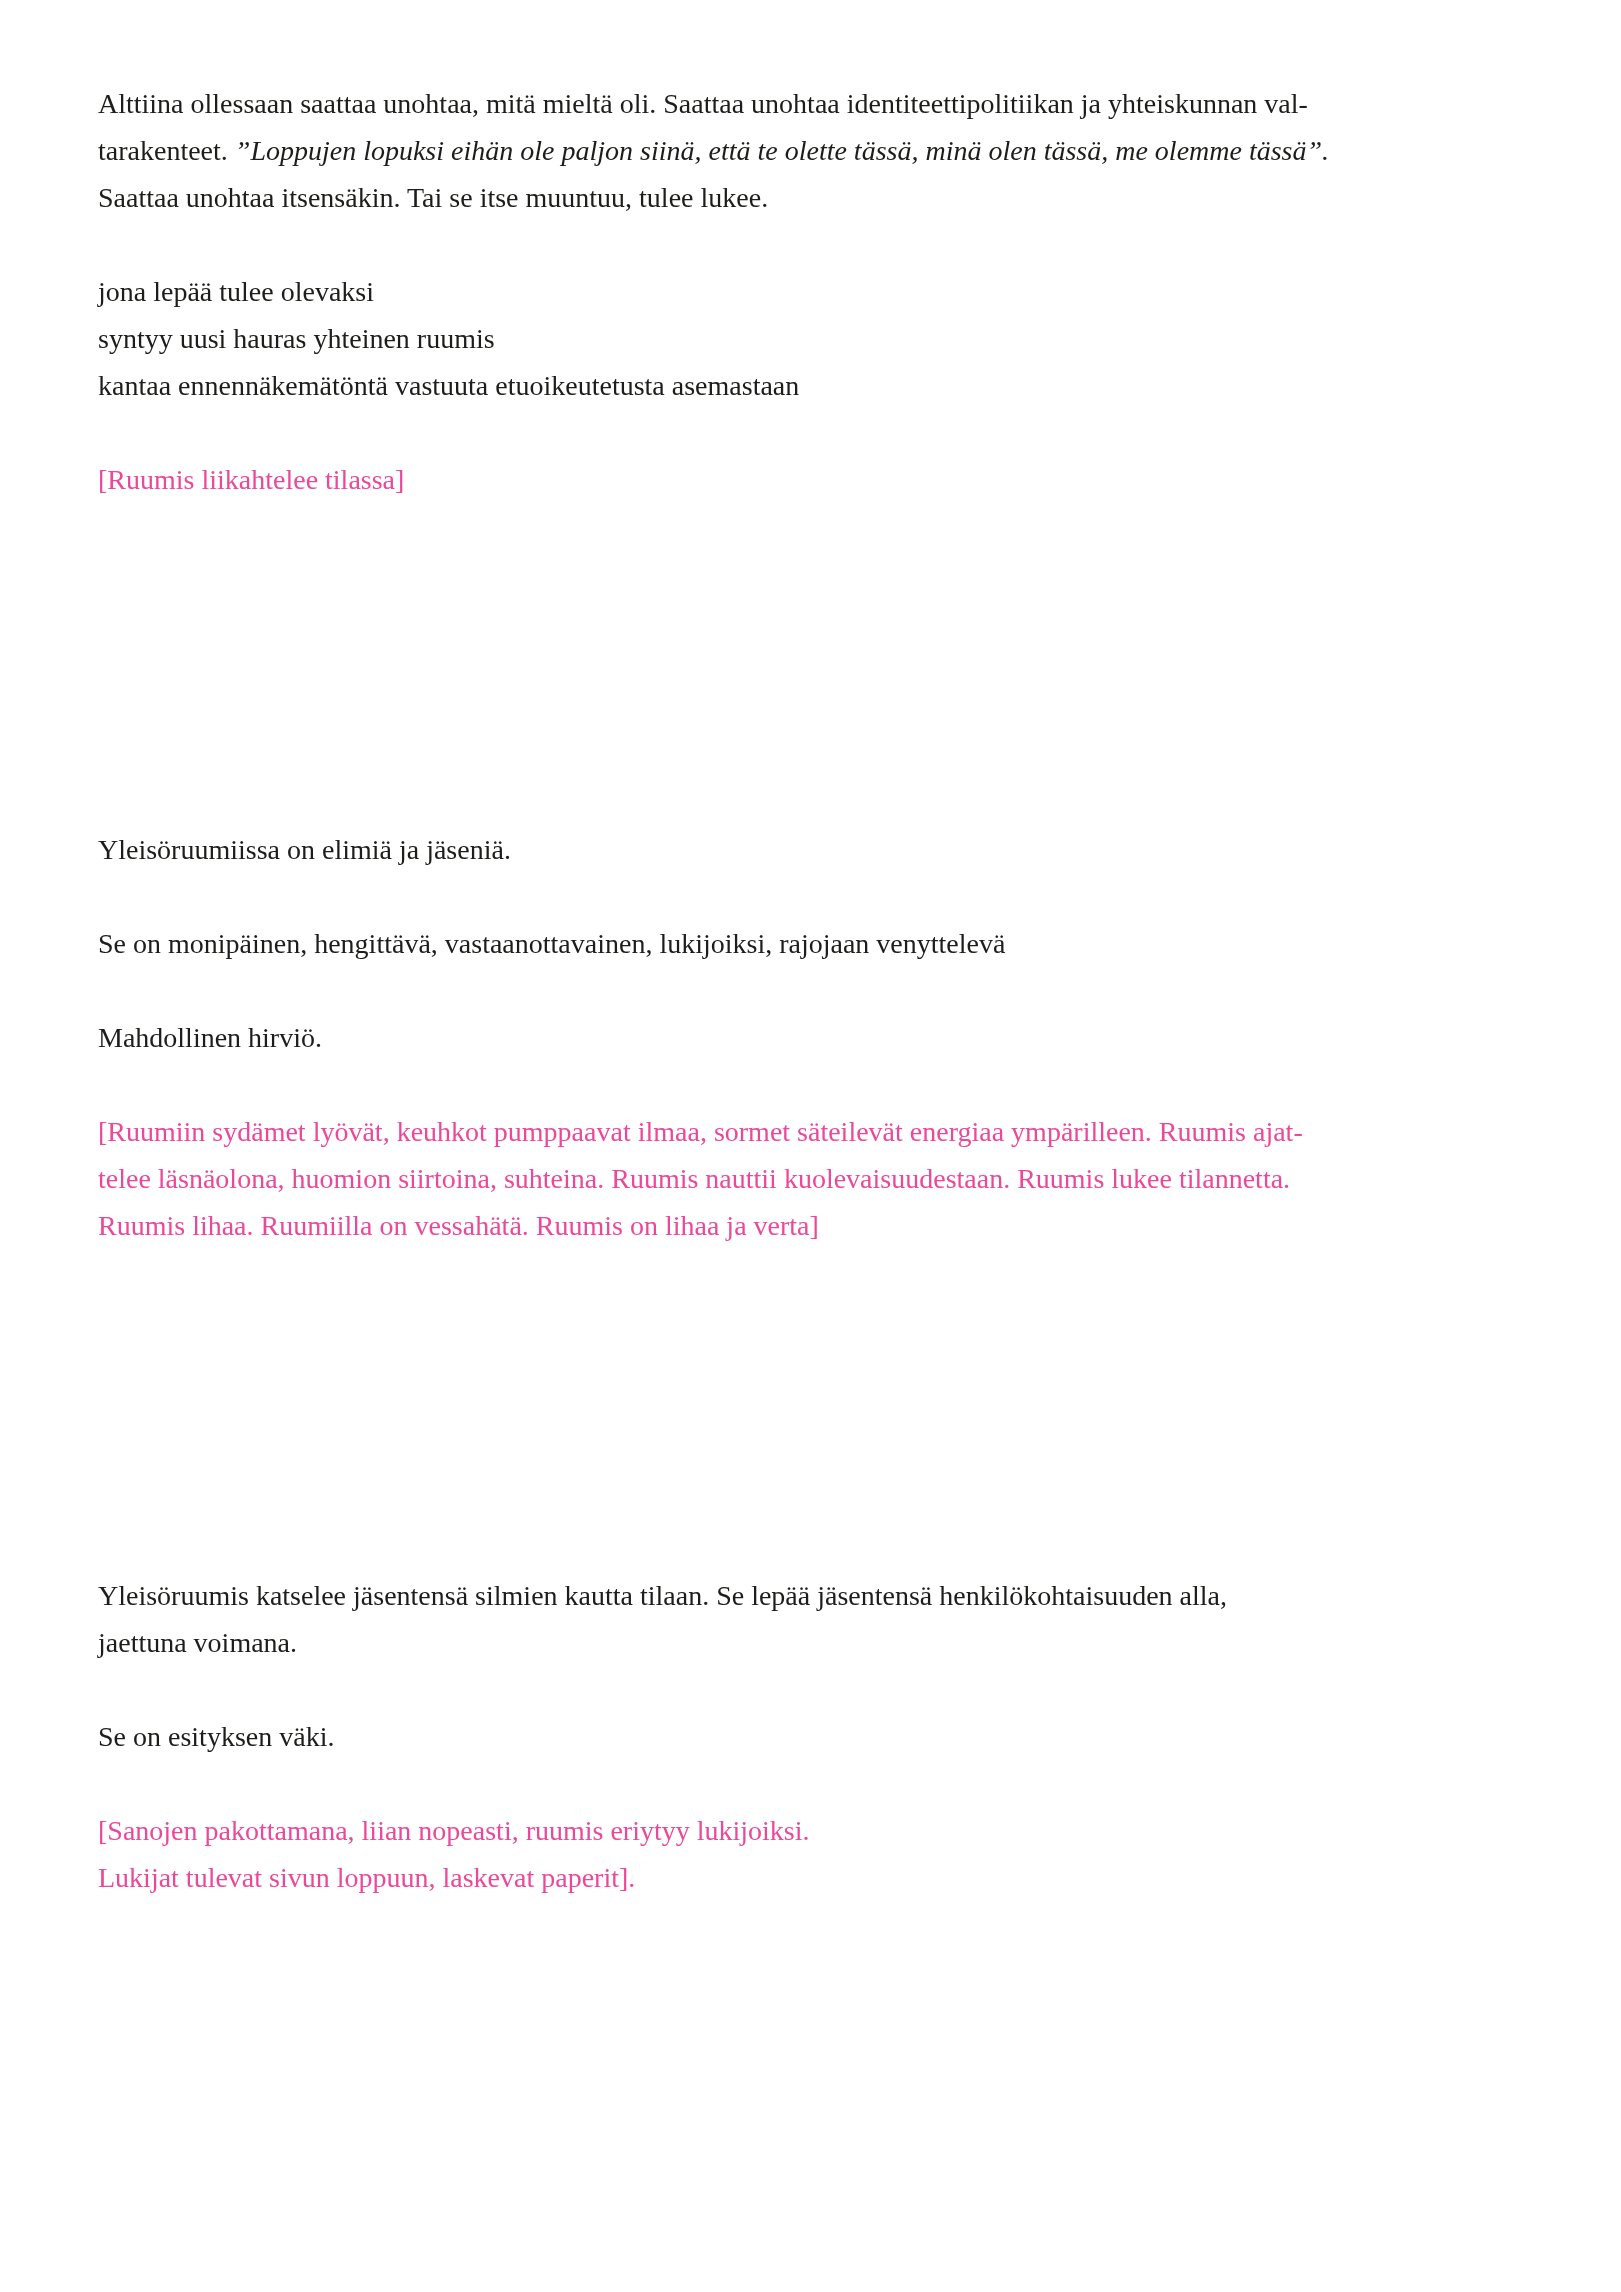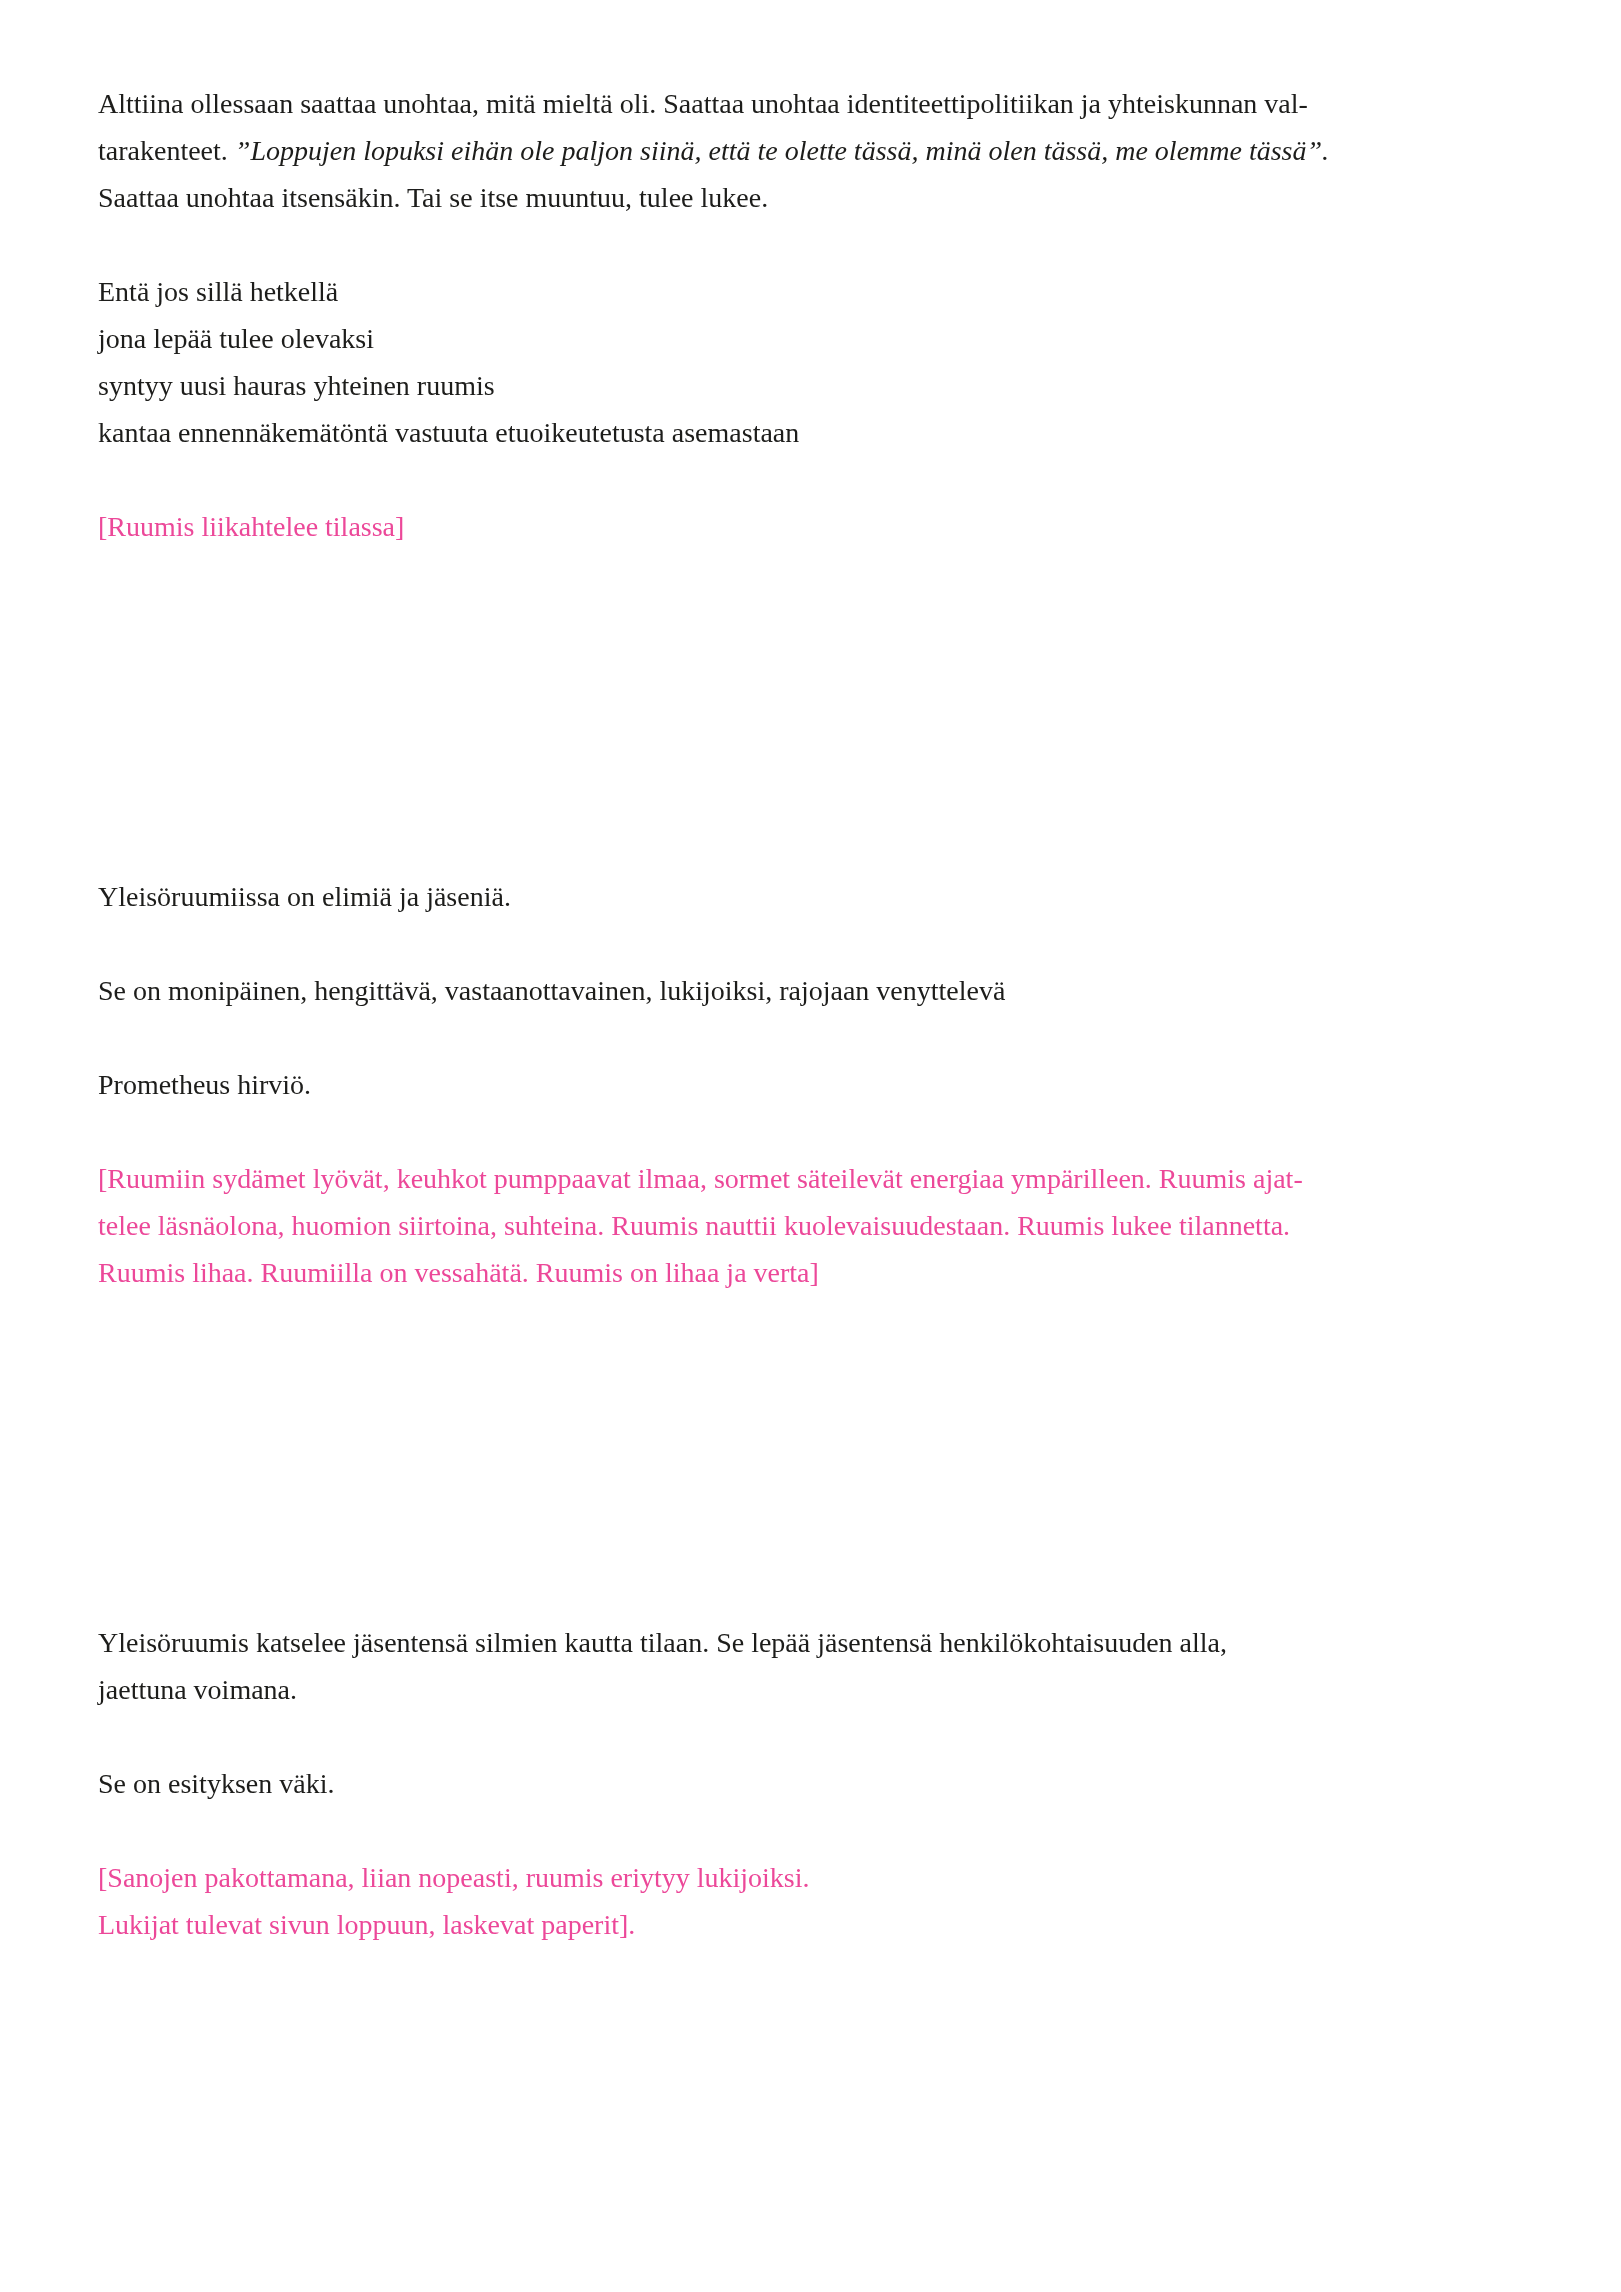--- a/index.html
+++ b/index.html
@@ -42,36 +42,35 @@
 </head>
 <body>
 
 <div class="page">
   <div class="block">
       <div class="line"><span>Alttiina ollessaan saattaa unohtaa, mitä mieltä oli. Saattaa unohtaa identiteettipolitiikan ja yhteiskunnan val-</span></div>
       <div class="line"><span>tarakenteet. </span><span class="seg-italic">”Loppujen lopuksi eihän ole paljon siinä, että te olette tässä, minä olen tässä, me olemme tässä”.</span></div>
       <div class="line"><span>Saattaa unohtaa itsensäkin. Tai se itse muuntuu, tulee lukee.</span></div>
     </div>
   <div class="block">
-      <div class="line"><span>Entä jos sillä hetkellä</span></div>
       <div class="line"><span>jona lepää tulee olevaksi</span></div>
       <div class="line"><span>syntyy uusi hauras yhteinen ruumis</span></div>
       <div class="line"><span>kantaa ennennäkemätöntä vastuuta etuoikeutetusta asemastaan</span></div>
     </div>
   <div class="block red">
       <div class="line"><span>[Ruumis liikahtelee tilassa]</span></div>
     </div>
   <div class="block gap-large">
       <div class="line"><span>Yleisöruumiissa on elimiä ja jäseniä.</span></div>
     </div>
   <div class="block">
       <div class="line"><span>Se on monipäinen, hengittävä, vastaanottavainen, lukijoiksi, rajojaan venyttelevä</span></div>
     </div>
   <div class="block">
-      <div class="line"><span>Prometheus hirviö.</span></div>
+      <div class="line"><span>Mahdollinen hirviö.</span></div>
     </div>
   <div class="block red">
       <div class="line"><span>[Ruumiin sydämet lyövät, keuhkot pumppaavat ilmaa, sormet säteilevät energiaa ympärilleen. Ruumis ajat-</span></div>
       <div class="line"><span>telee läsnäolona, huomion siirtoina, suhteina. Ruumis nauttii kuolevaisuudestaan. Ruumis lukee tilannetta.</span></div>
       <div class="line"><span>Ruumis lihaa. Ruumiilla on vessahätä. Ruumis on lihaa ja verta]</span></div>
     </div>
   <div class="block gap-large">
       <div class="line"><span>Yleisöruumis katselee jäsentensä silmien kautta tilaan. Se lepää jäsentensä henkilökohtaisuuden alla,</span></div>
       <div class="line"><span>jaettuna voimana.</span></div>
     </div>

